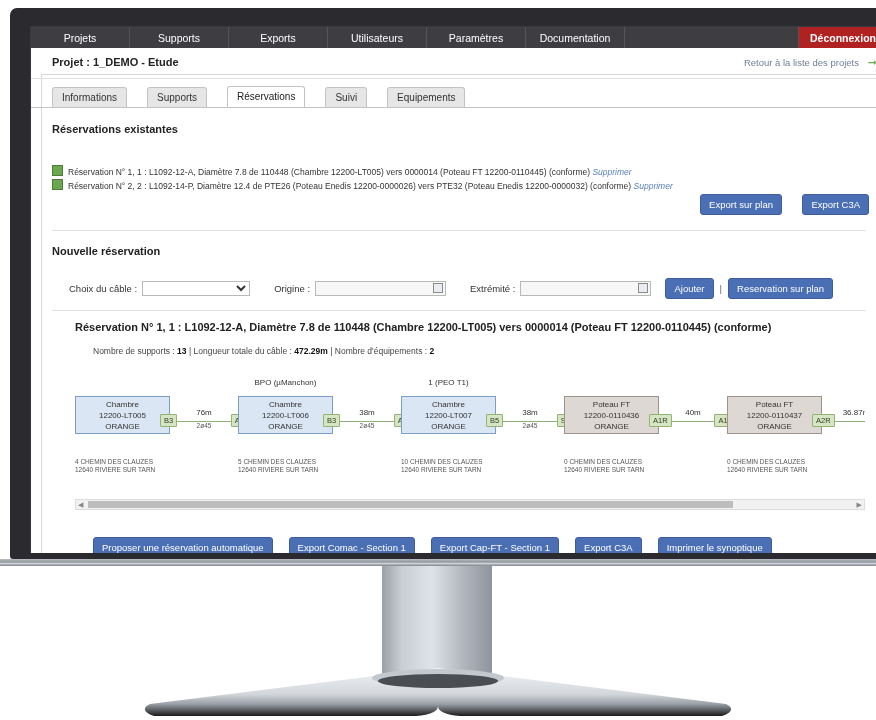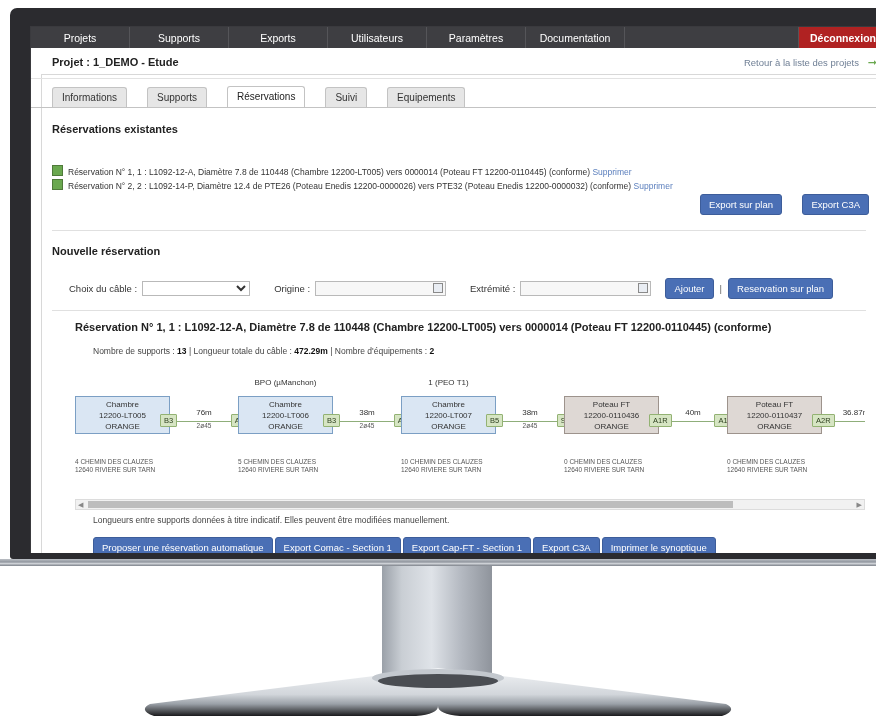--- a/index.html
+++ b/index.html
@@ -66,21 +66,21 @@
   }
   .tab.active{background:#ffffff;color:#222;padding-bottom:5px;}
   .tabline{position:absolute;left:0;top:59px;width:856px;height:1px;background:#c3c3c3;}
   
   .sechead{position:absolute;font-size:11px;font-weight:bold;color:#222;}
   .resrow{position:absolute;font-size:8.5px;color:#333;white-space:nowrap;}
   .swatch{
     display:inline-block;width:9px;height:9px;background:#6aa84f;border:1px solid #4f7a3a;
     vertical-align:-1px;margin-right:5px;
   }
-  .supprimer{color:#5b7fbd;text-decoration:none;}
+  .supprimer{color:#5b7fbd;text-decoration:none;font-style:italic;}
   .btn{
     background:#4a6fb5;color:#fff;border:1px solid #3d5d9a;border-radius:3px;
     font-size:9.5px;font-family:"Liberation Sans",sans-serif;
     padding:4px 8px;cursor:pointer;white-space:nowrap;
   }
   .hr{position:absolute;height:1px;background:#e0e0e0;width:814px;left:21px;}
   
   .formrow{position:absolute;left:38px;top:230px;display:flex;align-items:center;gap:0;font-size:9.5px;color:#333;}
   .flabel{margin-right:5px;}
   .fsel{
@@ -140,21 +140,21 @@
   }
   
   .hscroll{
     position:absolute;left:44px;top:451px;width:790px;height:11px;
     background:#f1f1f1;border:1px solid #dcdcdc;box-sizing:border-box;
   }
   .hscroll .thumb{position:absolute;left:12px;top:1px;width:645px;height:7px;background:#bdbdbd;}
   .hscroll .arrL{position:absolute;left:2px;top:1px;font-size:7px;color:#888;line-height:7px;}
   .hscroll .arrR{position:absolute;right:2px;top:1px;font-size:7px;color:#888;line-height:7px;}
   .note{position:absolute;left:62px;top:467px;font-size:8.5px;color:#444;}
-  .btnrow{position:absolute;left:62px;top:489px;display:flex;gap:2px;}
+  .btnrow{position:absolute;left:62px;top:489px;display:flex;gap:16px;}
   .panelborder{
     position:absolute;left:10px;top:26px;width:836px;height:496px;
     border:1px solid #d8d8d8;box-sizing:border-box;pointer-events:none;
   }
 </style>
 </head>
 <body>
 
 <div id="monitor">
   <div class="bezel">
@@ -361,21 +361,20 @@
 
             </div>
           </div>
 
           <div class="hscroll">
             <span class="arrL">◀</span>
             <div class="thumb"></div>
             <span class="arrR">▶</span>
           </div>
 
-          <div class="note">Longueurs entre supports données à titre indicatif. Elles peuvent être modifiées manuellement.</div>
 
           <div class="btnrow">
             <button class="btn">Proposer une réservation automatique</button>
             <button class="btn">Export Comac - Section 1</button>
             <button class="btn">Export Cap-FT - Section 1</button>
             <button class="btn">Export C3A</button>
             <button class="btn">Imprimer le synoptique</button>
           </div>
 
         </div>

